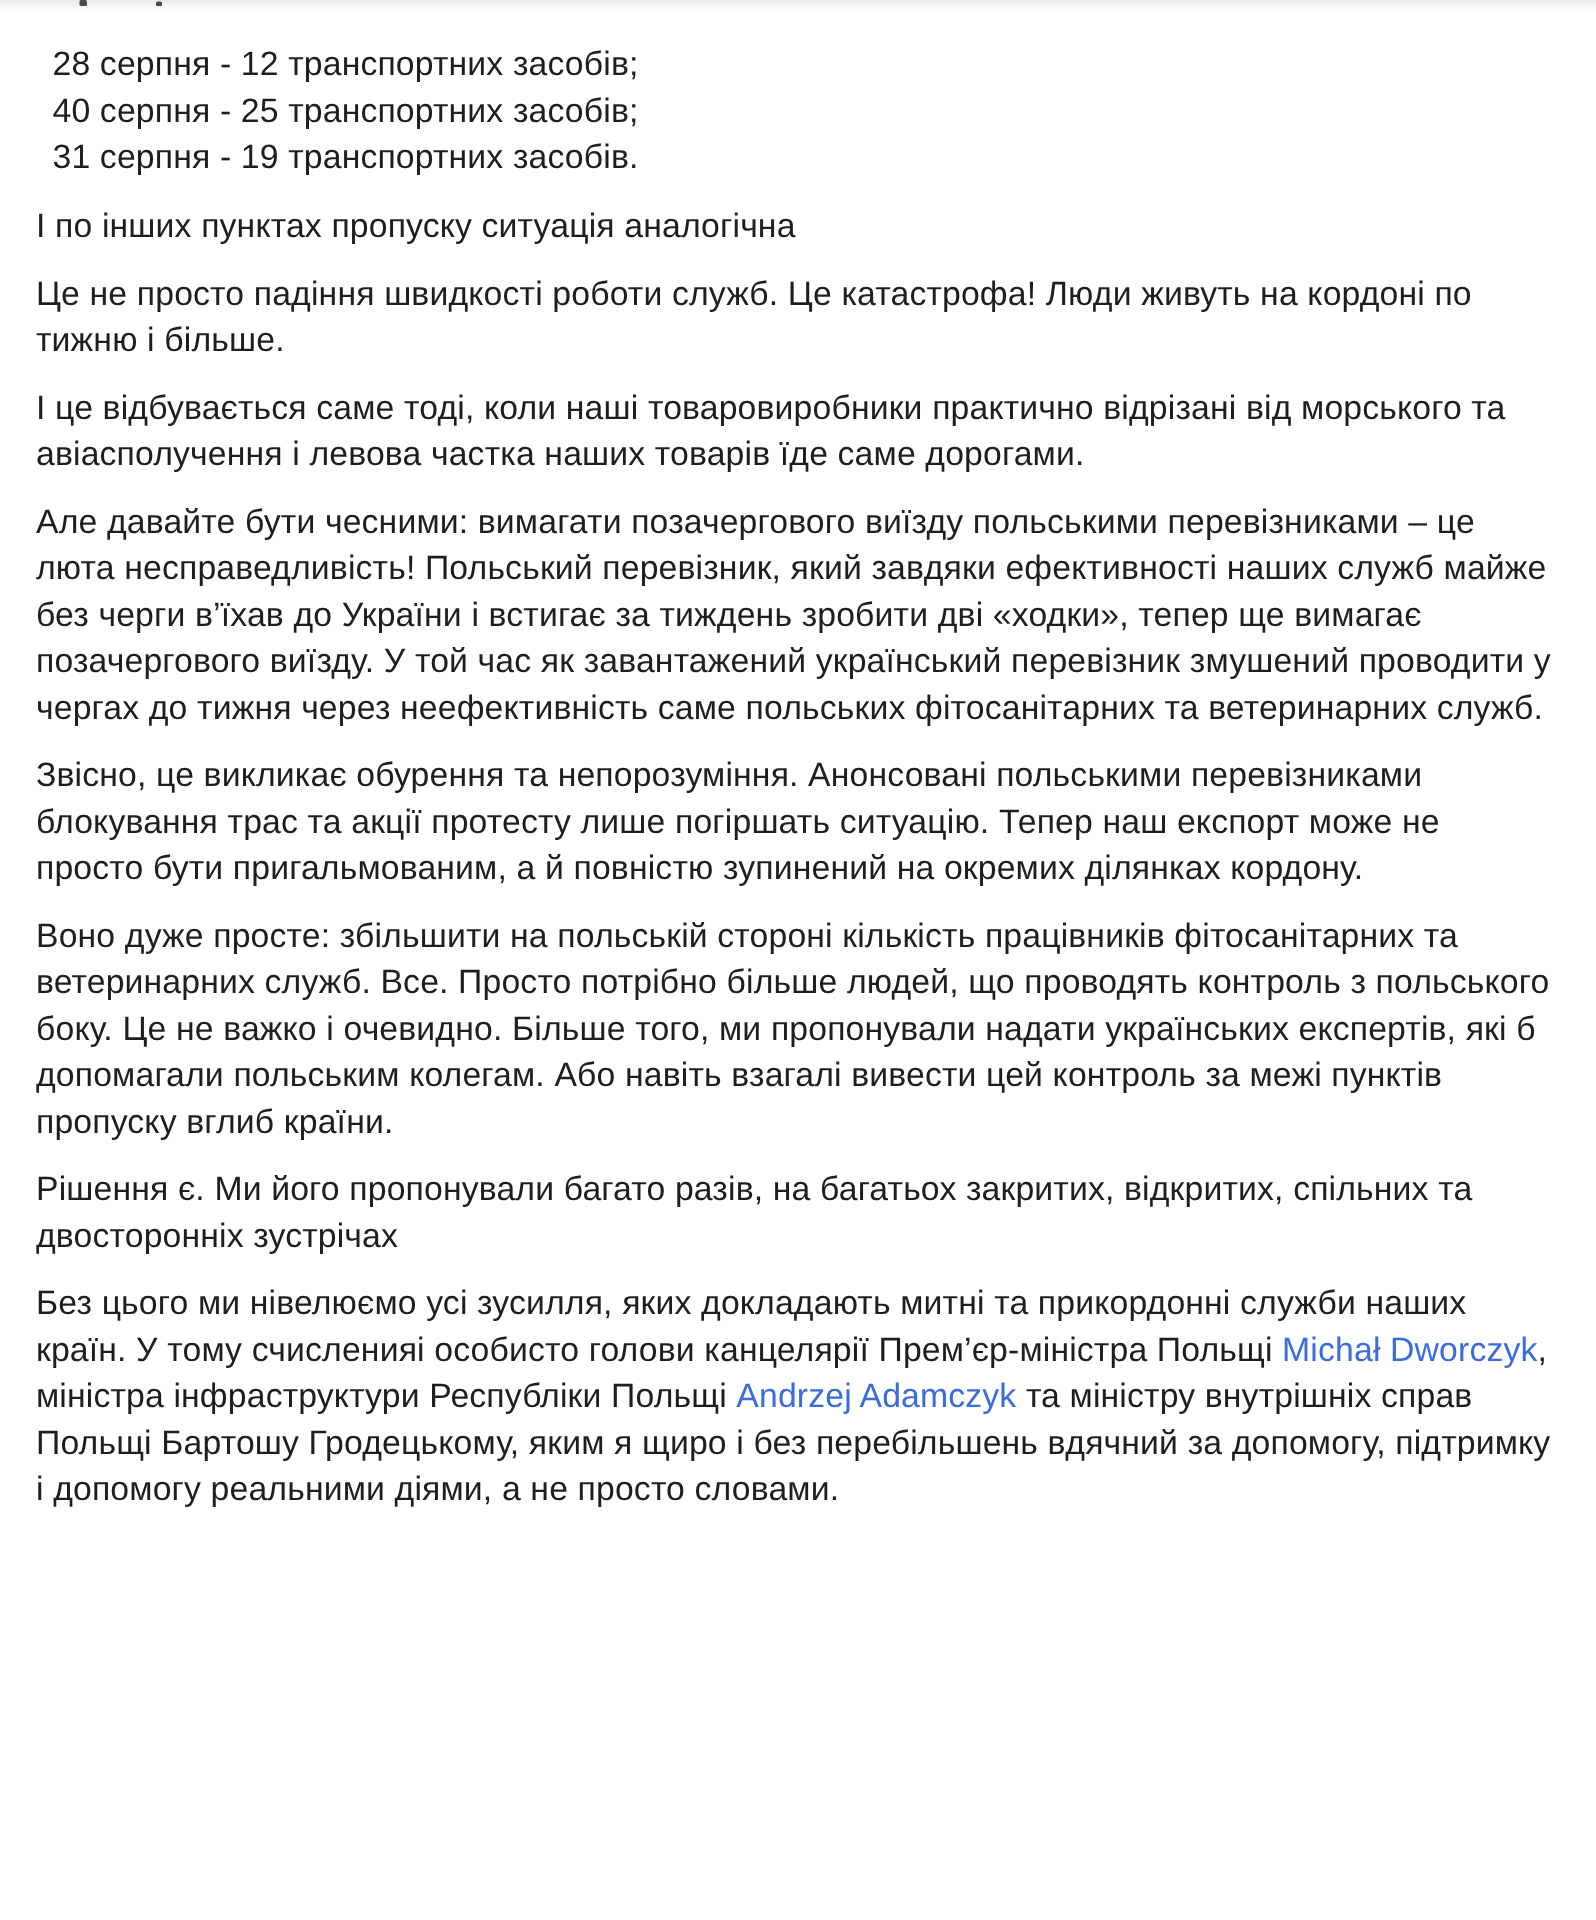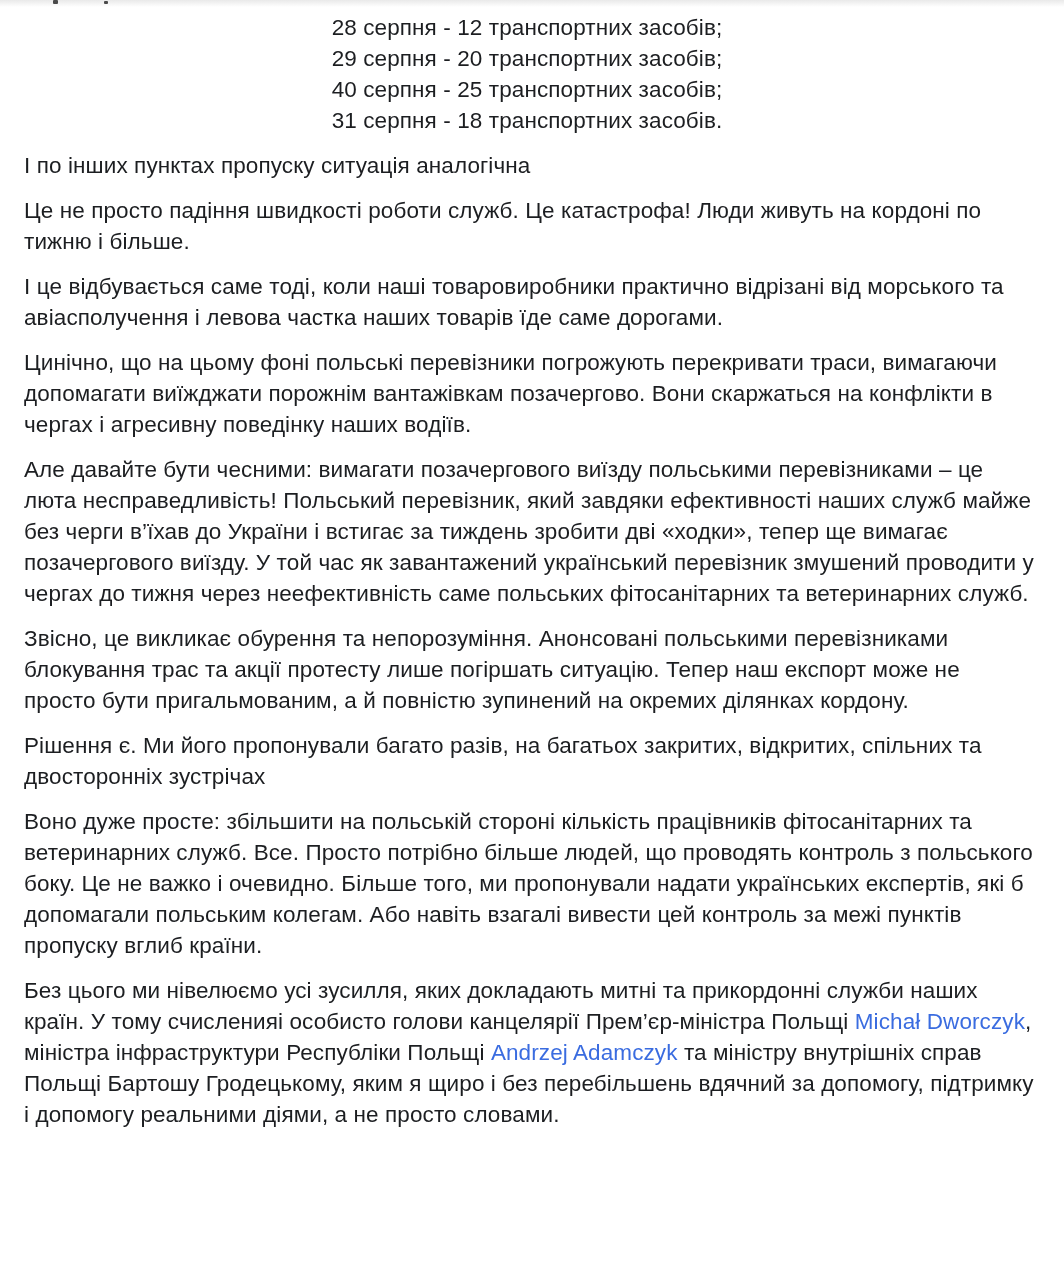--- a/index.html
+++ b/index.html
@@ -32,21 +32,21 @@
   .remnant.r1 { left: 53px; top: 0; width: 5px; height: 4px; }
   .remnant.r2 { left: 104px; top: 1px; width: 4px; height: 3px; }
 
   .post {
     padding: 12px 30px 0 20px;
     font-size: 22.5px;
     line-height: 31px;
     font-weight: 400;
     letter-spacing: 0.1px;
   }
-  .stats { margin: 0; text-align: center; }
+  .stats { margin: 15px; }
   .stat-line { margin: 0; }
   .post p {
     margin: 14px 0 0 4px;
   }
   .post a {
     color: #3a6ce0;
     text-decoration: none;
     cursor: pointer;
   }
 </style>
@@ -55,29 +55,27 @@
 
 <div class="top-strip">
   <span class="remnant r1"></span>
   <span class="remnant r2"></span>
 </div>
 
 <main class="post">
 
   <div class="stats">
     <div class="stat-line">28 серпня - 12 транспортних засобів;</div>
-    <div class="stat-line">29 серпня - 20 транспортних засобів;</div>
     <div class="stat-line">40 серпня - 25 транспортних засобів;</div>
-    <div class="stat-line">31 серпня - 18 транспортних засобів.</div>
+    <div class="stat-line">31 серпня - 19 транспортних засобів.</div>
   </div>
 
   <p>І по інших пунктах пропуску ситуація аналогічна</p>
   <p>Це не просто падіння швидкості роботи служб. Це катастрофа! Люди живуть на кордоні по тижню і більше.</p>
   <p>І це відбувається саме тоді, коли наші товаровиробники практично відрізані від морського та авіасполучення і левова частка наших товарів їде саме дорогами.</p>
-  <p>Цинічно, що на цьому фоні польські перевізники погрожують перекривати траси, вимагаючи допомагати виїжджати порожнім вантажівкам позачергово. Вони скаржаться на конфлікти в чергах і агресивну поведінку наших водіїв.</p>
   <p>Але давайте бути чесними: вимагати позачергового виїзду польськими перевізниками – це люта несправедливість! Польський перевізник, який завдяки ефективності наших служб майже без черги в’їхав до України і встигає за тиждень зробити дві «ходки», тепер ще вимагає позачергового виїзду. У той час як завантажений український перевізник змушений проводити у чергах до тижня через неефективність саме польських фітосанітарних та ветеринарних служб.</p>
   <p>Звісно, це викликає обурення та непорозуміння. Анонсовані польськими перевізниками блокування трас та акції протесту лише погіршать ситуацію. Тепер наш експорт може не просто бути пригальмованим, а й повністю зупинений на окремих ділянках кордону.</p>
+  <p>Воно дуже просте: збільшити на польській стороні кількість працівників фітосанітарних та ветеринарних служб. Все. Просто потрібно більше людей, що проводять контроль з польського боку. Це не важко і очевидно. Більше того, ми пропонували надати українських експертів, які б допомагали польським колегам. Або навіть взагалі вивести цей контроль за межі пунктів пропуску вглиб країни.</p>
   <p>Рішення є. Ми його пропонували багато разів, на багатьох закритих, відкритих, спільних та двосторонніх зустрічах</p>
-  <p>Воно дуже просте: збільшити на польській стороні кількість працівників фітосанітарних та ветеринарних служб. Все. Просто потрібно більше людей, що проводять контроль з польського боку. Це не важко і очевидно. Більше того, ми пропонували надати українських експертів, які б допомагали польським колегам. Або навіть взагалі вивести цей контроль за межі пунктів пропуску вглиб країни.</p>
 
   <p><span>Без цього ми нівелюємо усі зусилля, яких докладають митні та прикордонні служби наших країн. У тому счисленияі особисто голови канцелярії Прем’єр-міністра Польщі </span><a href="#">Michał Dworczyk</a><span>, міністра інфраструктури Республіки Польщі </span><a href="#">Andrzej Adamczyk</a><span> та міністру внутрішніх справ Польщі Бартошу Гродецькому, яким я щиро і без перебільшень вдячний за допомогу, підтримку і допомогу реальними діями, а не просто словами.</span></p>
 
 </main>
 
 </body></html>

